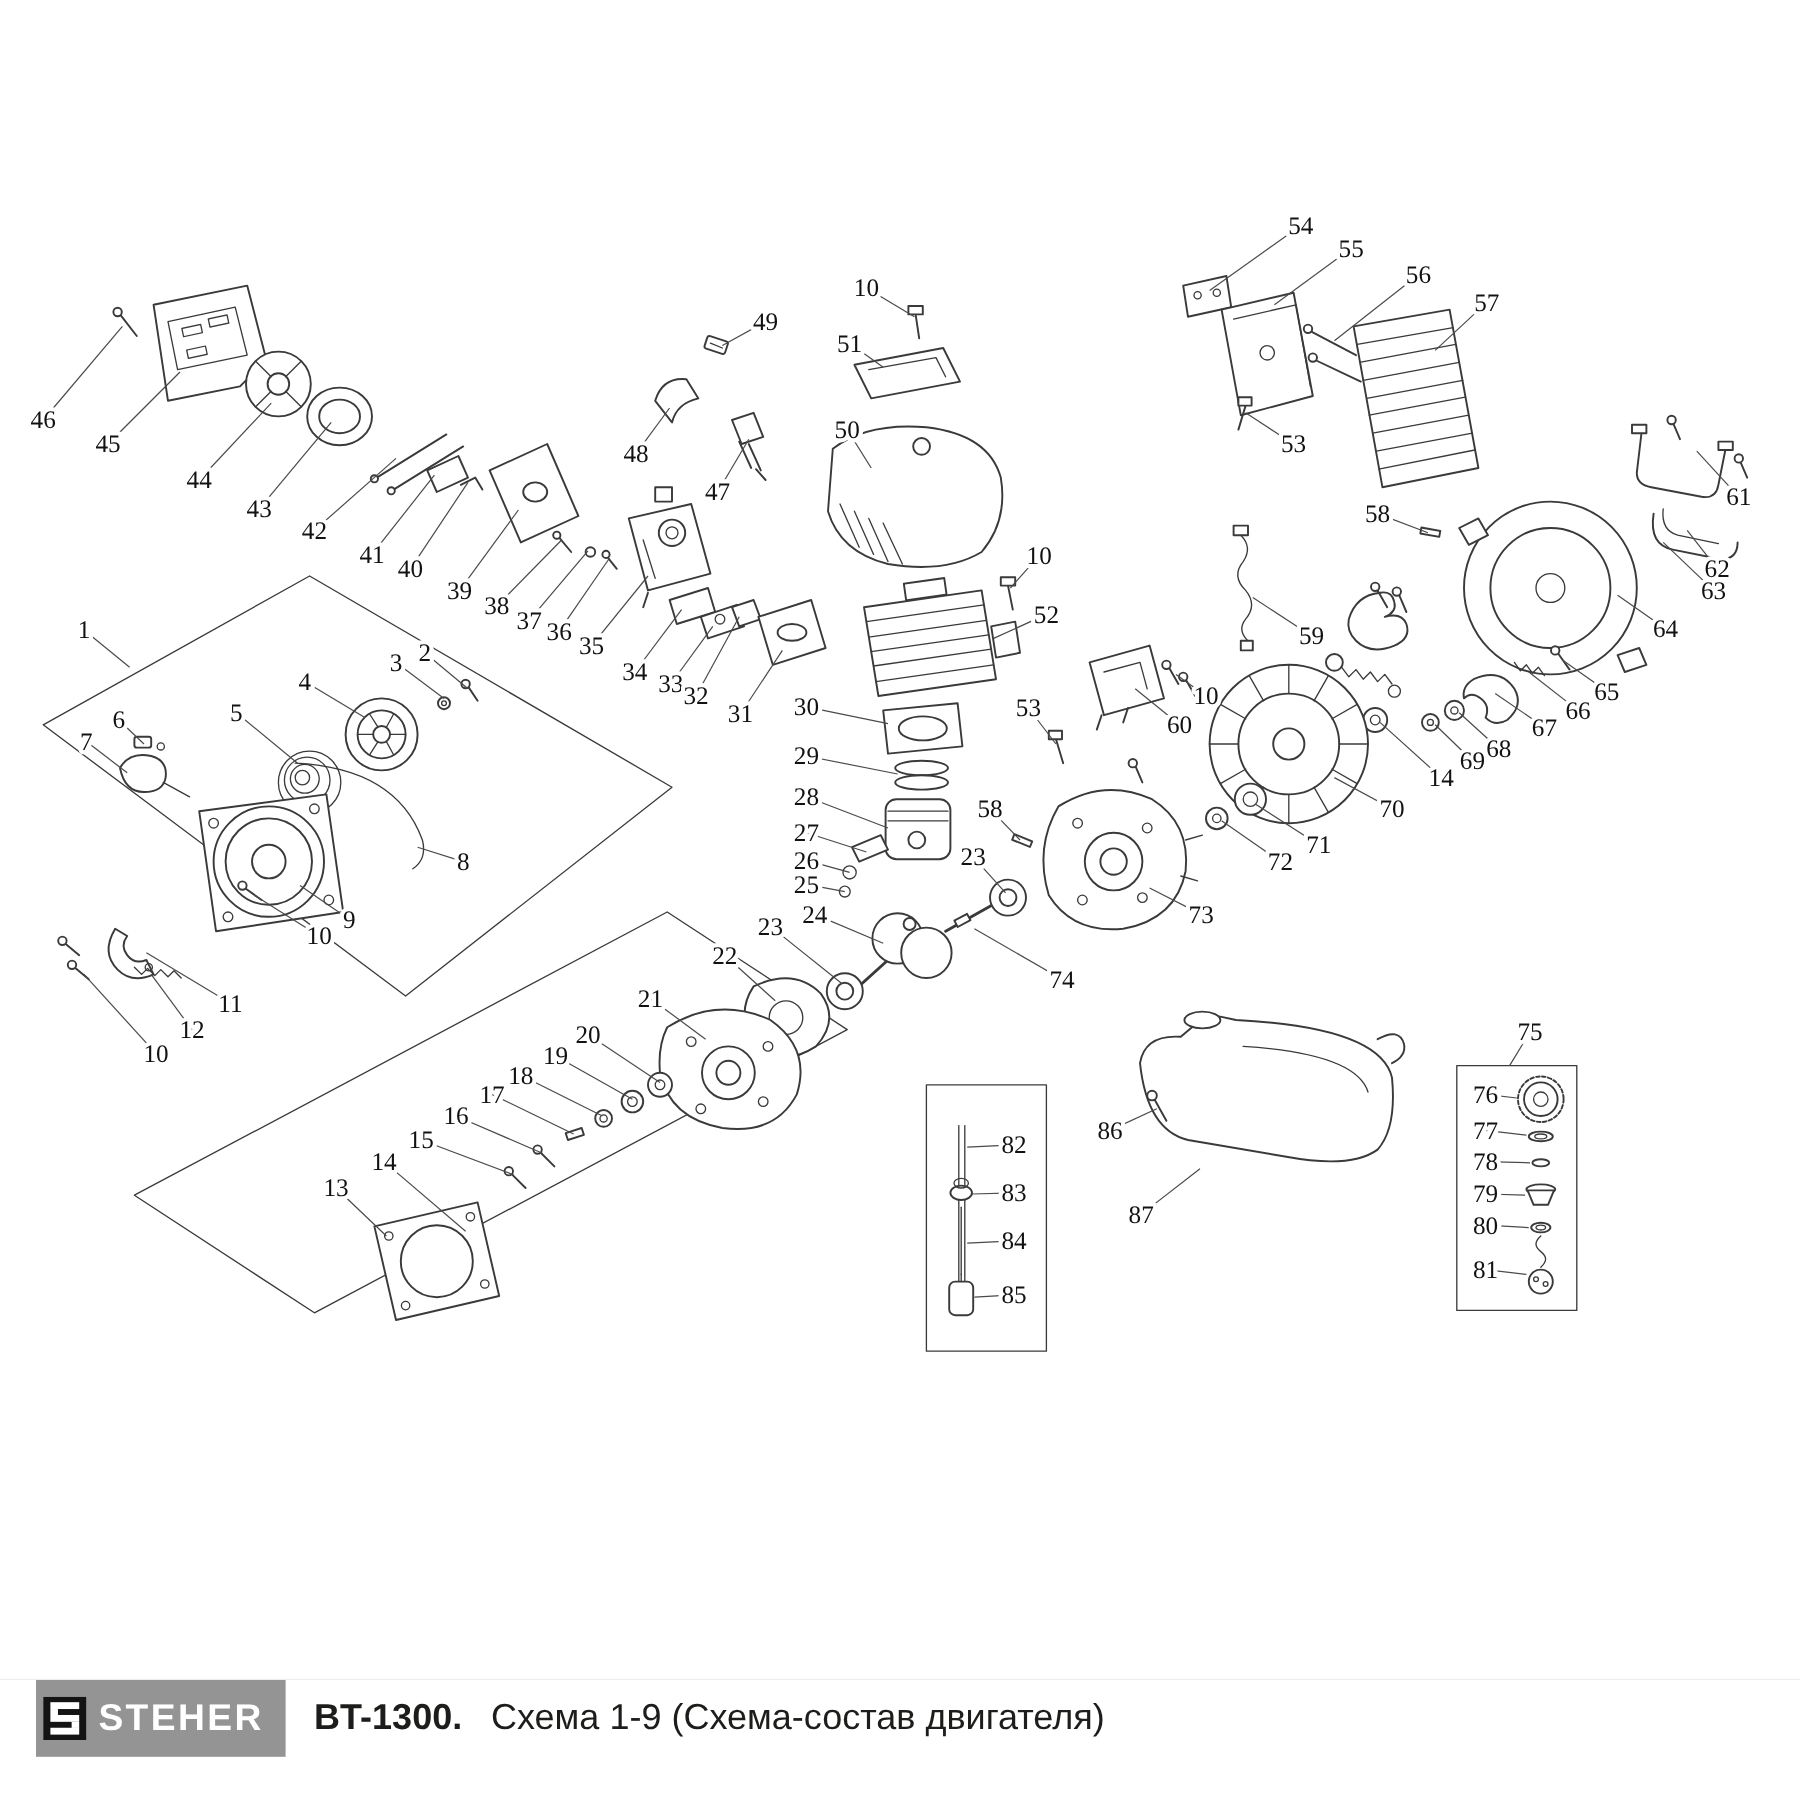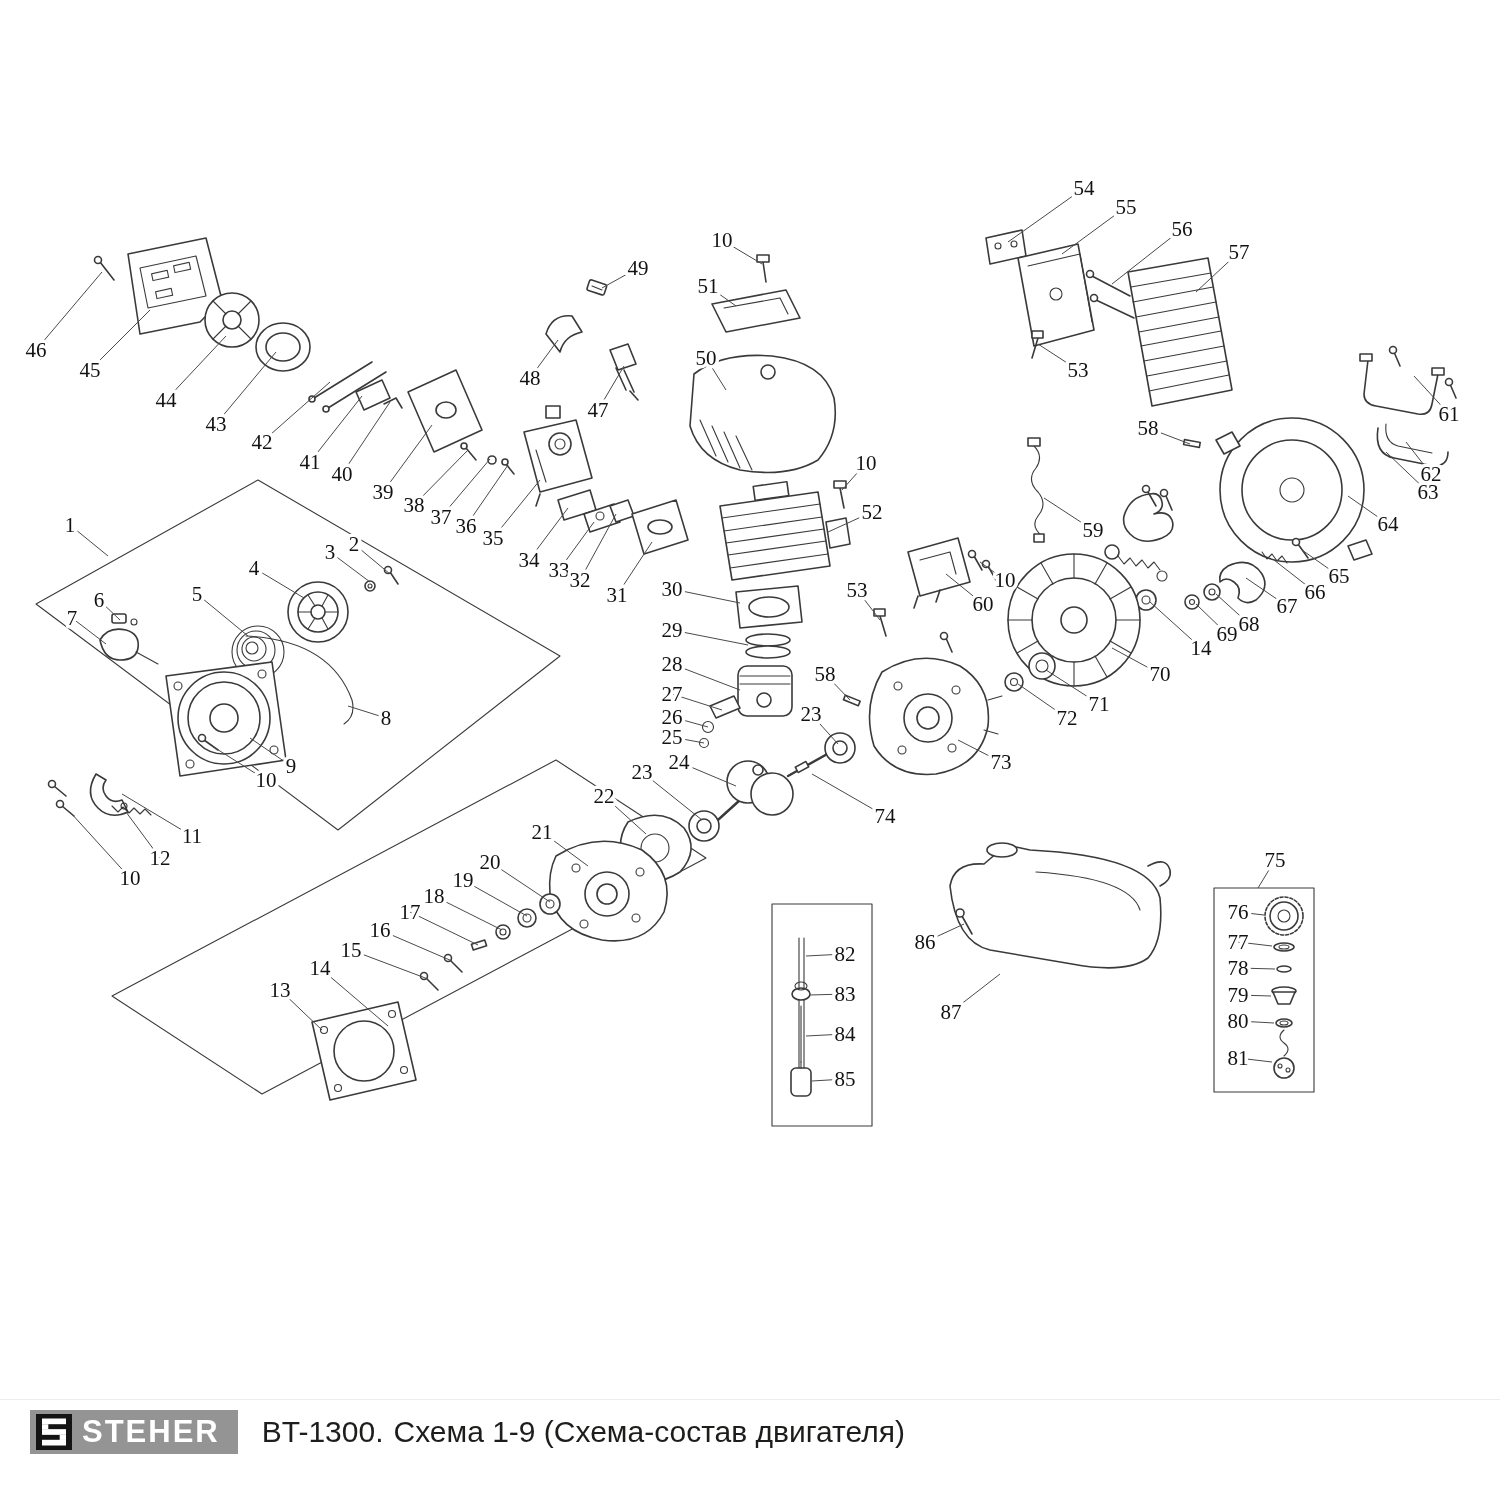--- a/index.html
+++ b/index.html
@@ -11,26 +11,26 @@
   .thin{stroke-width:1.1}
   .thick{stroke-width:2.4}
   .boxline{stroke-width:1.1}
   .leader{stroke:#4a4a4a;stroke-width:1;fill:none}
   .part-label{font-family:"Liberation Serif",serif;font-size:21px;fill:#121212;
               text-anchor:middle;dominant-baseline:central;
               paint-order:stroke;stroke:#ffffff;stroke-width:7px;stroke-linejoin:round}
   .rule{position:absolute;left:0;top:1399px;width:1500px;height:1px;background:#ededed}
   .footer{position:absolute;left:0;top:1404px;width:1500px;height:56px;display:flex;
           align-items:center;gap:24px;padding-left:30px;box-sizing:border-box}
-  .logo-box{display:flex;align-items:center;gap:10px;background:#949494;height:44px;
+  .logo-box{display:flex;align-items:center;gap:10px;background:#949494;height:64px;
             padding:0 18px 0 6px}
   .logo-mark{width:36px;height:36px;display:block}
   .logo-text{color:#ffffff;font-weight:bold;font-size:31px;letter-spacing:2px}
   .caption{font-size:30px;color:#1d1d1b;white-space:nowrap}
-  .model{font-weight:normal;margin-right:10px}
+  .model{font-weight:bold;margin-right:24px}
 </style>
 </head>
 <body>
 
 <div class="page">
 
 <svg id="diagram-svg" width="1500" height="1405" viewBox="0 0 1500 1405" xmlns="http://www.w3.org/2000/svg">
 
   <g class="parts">
 

